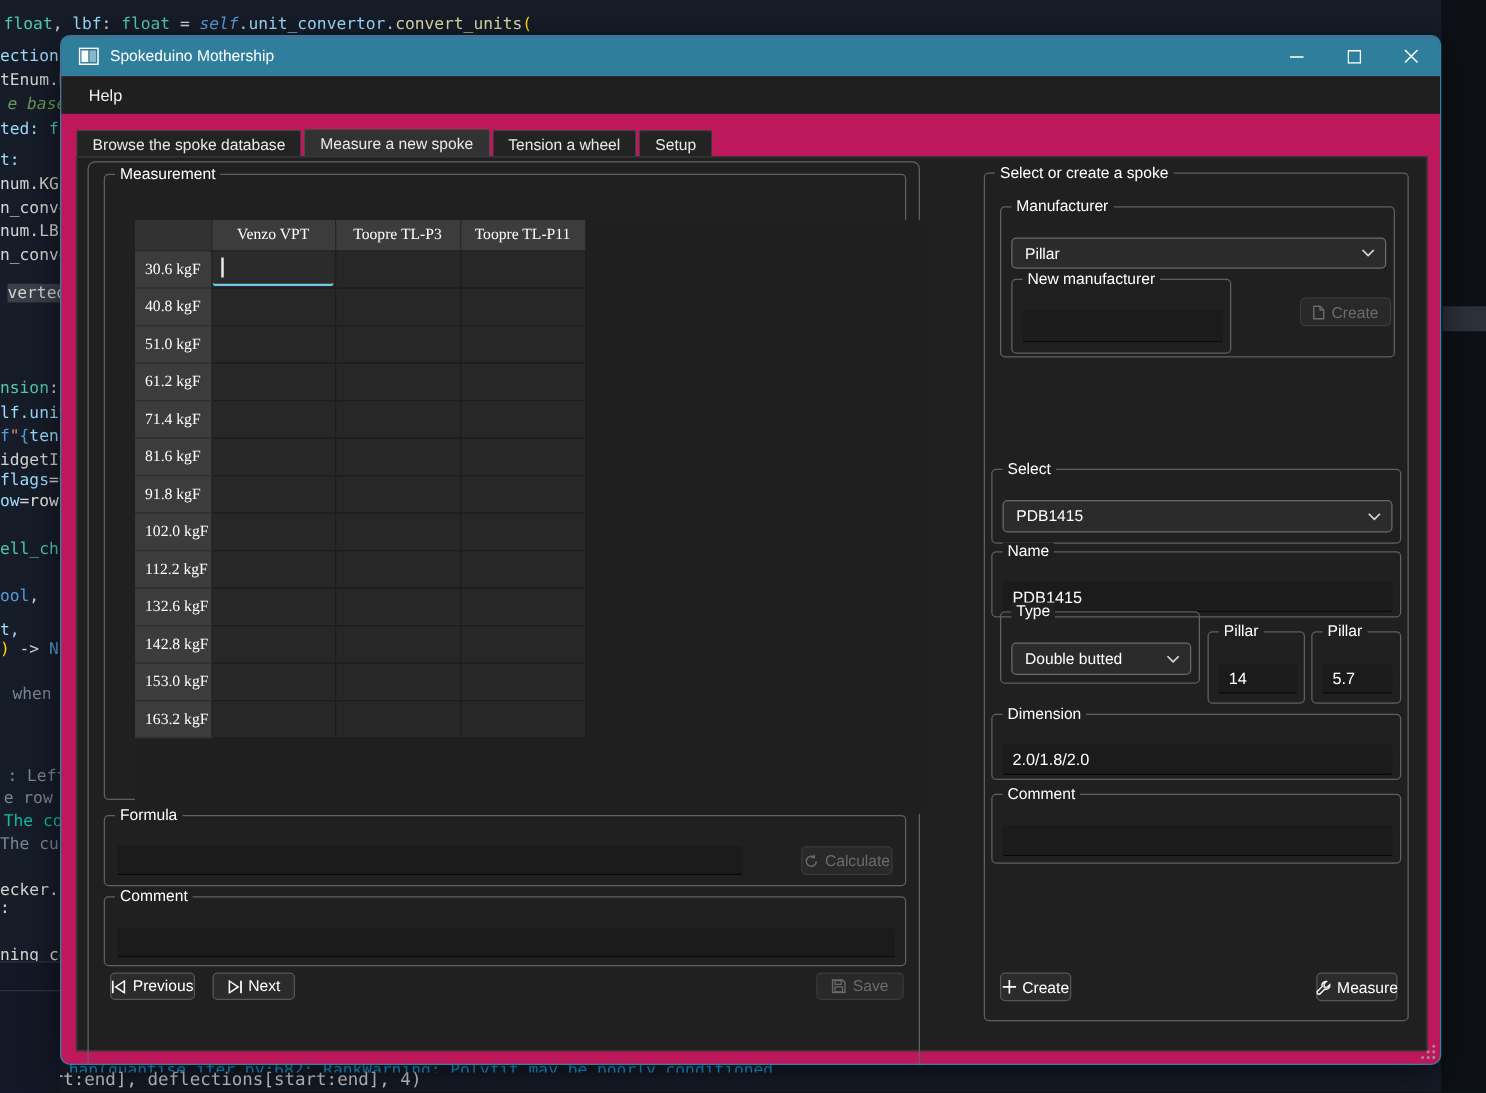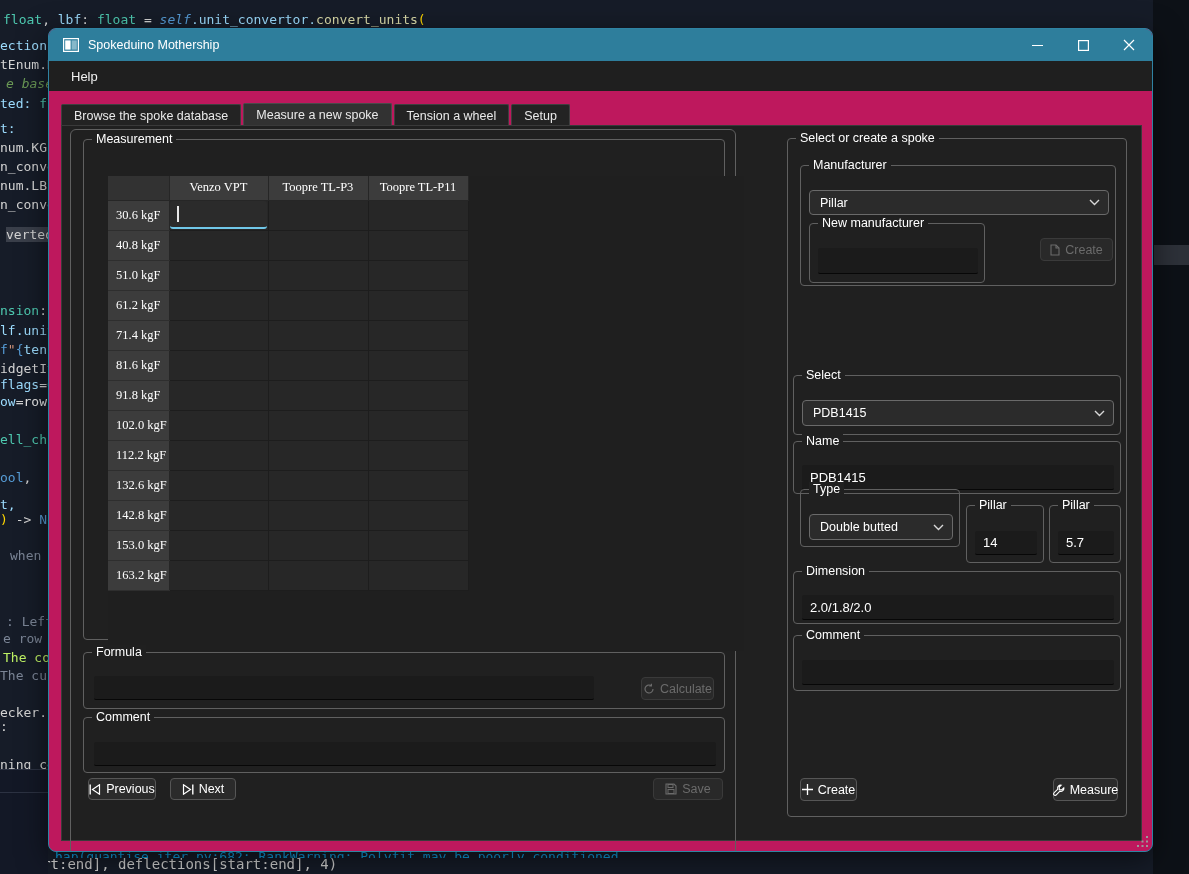--- a/index.html
+++ b/index.html
@@ -92,21 +92,21 @@
         <div class="code-line" style="left: 0px; top: 361px;"><span style="color: rgb(212, 212, 212);">idgetIt</span></div>
         <div class="code-line" style="left: 0px; top: 377px;"><span style="color: rgb(156, 220, 254);">flags</span><span style="color: rgb(212, 212, 212);">=</span><span style="color: rgb(78, 201, 176);">Q</span></div>
         <div class="code-line" style="left: 0px; top: 394px;"><span style="color: rgb(156, 220, 254);">ow</span><span style="color: rgb(212, 212, 212);">=</span><span style="color: rgb(232, 232, 232);">row</span><span style="color: rgb(212, 212, 212);">,</span></div>
         <div class="code-line" style="left: 0px; top: 432px;"><span style="color: rgb(78, 201, 176);">ell_ch</span></div>
         <div class="code-line" style="left: 0px; top: 470px;"><span style="color: rgb(86, 156, 214);">ool</span><span style="color: rgb(212, 212, 212);">,</span></div>
         <div class="code-line" style="left: 0px; top: 497px;"><span style="color: rgb(156, 220, 254);">t,</span></div>
         <div class="code-line" style="left: 0px; top: 512px;"><span style="color: rgb(255, 215, 0);">)</span><span style="color: rgb(212, 212, 212);"> -&gt; </span><span style="color: rgb(86, 156, 214);">No</span></div>
         <div class="code-line" style="left: 10px; top: 548px;"><span style="color: rgb(123, 133, 150);">when a</span></div>
         <div class="code-line" style="left: 6px; top: 614px;"><span style="color: rgb(123, 133, 150);">: Left</span></div>
         <div class="code-line" style="left: 3px; top: 631px;"><span style="color: rgb(123, 133, 150);">e row i</span></div>
-        <div class="code-line" style="left: 3px; top: 650px;"><span style="color: #bef264;">The co</span></div>
+        <div class="code-line" style="left: 3px; top: 650px;"><span style="color: #14b8a6;">The co</span></div>
         <div class="code-line" style="left: 0px; top: 668px;"><span style="color: rgb(123, 133, 150);">The cur</span></div>
         <div class="code-line" style="left: 0px; top: 705px;"><span style="color: rgb(212, 212, 212);">ecker.c</span></div>
         <div class="code-line" style="left: 0px; top: 719px;"><span style="color: rgb(212, 212, 212);">:</span></div>
         <div class="code-line" style="left: 0px; top: 757px;"><span style="color: rgb(212, 212, 212);">ning ce</span></div>
         <div class="code-line" style="left: 0px; top: 776px; font-size: 11px;"><span style="color: rgb(154, 162, 176);">SOLE</span></div>
         <div class="code-line" style="left: 0px; top: 806px;"><span style="color: rgb(212, 212, 212);">teduino</span></div>
         <div class="code-line" style="left: 0px; top: 818px;"><span style="color: rgb(212, 212, 212);">s[start</span></div>
         <div class="code-line" style="left: 0px; top: 831px;"><span style="color: rgb(212, 212, 212);">teduino</span></div>
         <div class="code-line" style="left: 55px; top: 849px; font-size: 13px; height: 9px; overflow: hidden;"><span style="color: #0ea5e9;">hap(quantise_iter.py:682: RankWarning: Polyfit may be poorly conditioned</span></div>
         <div class="code-line" style="left: 0px; top: 856px; font-size: 14px;"><span style="color: rgb(212, 212, 212);">s[start:end], deflections[start:end], 4)</span></div>

